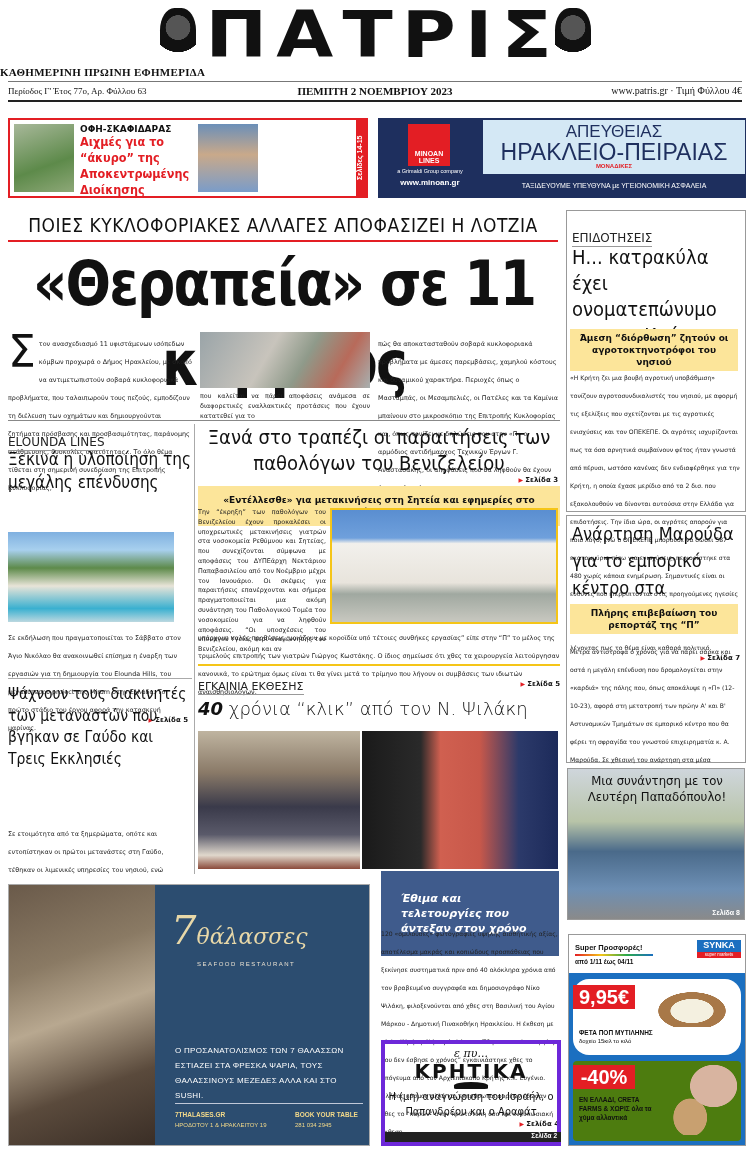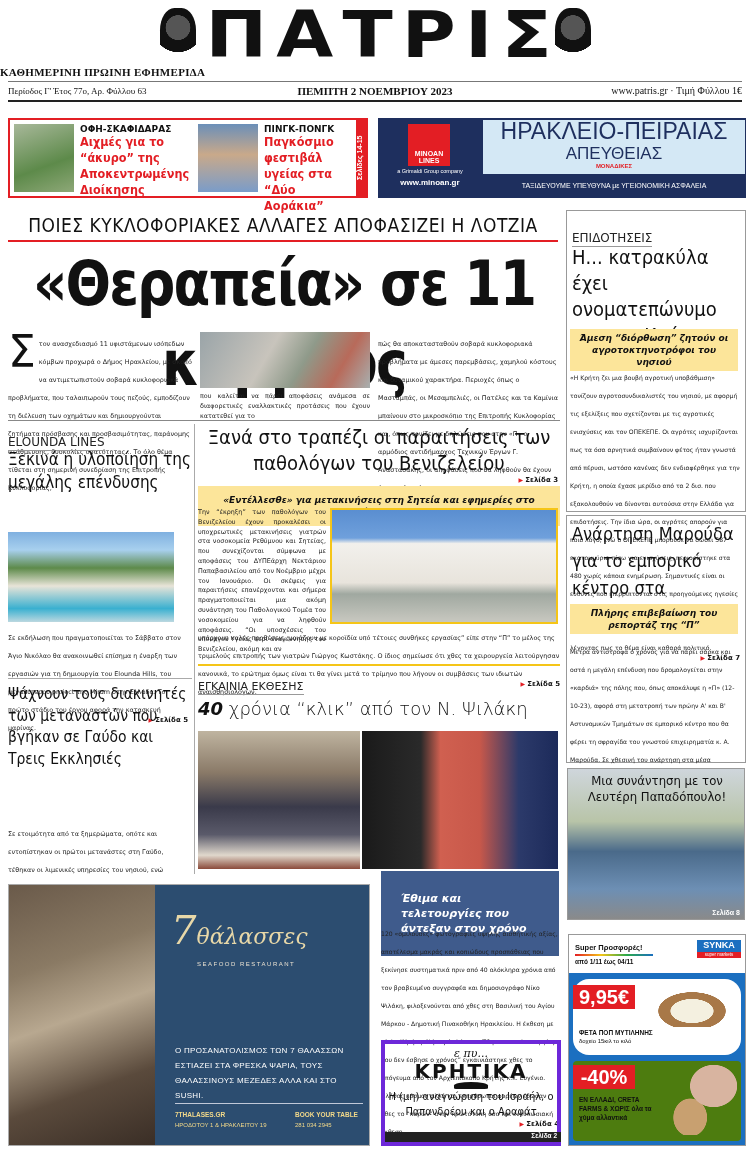--- a/index.html
+++ b/index.html
@@ -16,59 +16,55 @@
 .teaser-kicker{font-family:"DejaVu Sans",sans-serif;font-weight:bold;font-size:9px;color:#111}
 .teaser-title{font-family:"DejaVu Sans Condensed","DejaVu Sans",sans-serif;font-weight:bold;font-size:12.5px;color:#e31e24;line-height:16px}
 .side-tab{position:absolute;right:0;top:0;width:10px;height:76px;background:#e31e24;color:#fff;font-size:7px;writing-mode:vertical-rl;transform:rotate(180deg);text-align:center;font-weight:bold}
 .minoan{position:absolute;left:378px;top:118px;width:368px;height:80px;background:#1e2f5e}
 .minoan-right{position:absolute;left:105px;top:2px;width:262px;height:54px;background:#d4e8f5;text-align:center;color:#1e2f5e}
 .section-kicker{font-family:"DejaVu Sans",sans-serif;font-size:12px;color:#222;border-bottom:1px solid #999;display:inline-block;padding-bottom:1px}
 .body-text{font-family:"DejaVu Sans",sans-serif;font-size:6.4px;line-height:9.8px;color:#222;text-align:justify}
 .page-ref{font-family:"DejaVu Sans",sans-serif;font-weight:bold;font-size:7px;color:#111;float:right}
 .page-ref::before{content:"▶";color:#e31e24;font-size:6px;margin-right:2px}
 .light-head{font-family:"DejaVu Sans Condensed","DejaVu Sans",sans-serif;font-weight:300;color:#111}
-.yellow-band{background:#fce59a;text-align:center;font-family:"DejaVu Sans",sans-serif;font-weight:bold;font-style:italic;color:#111}
+.yellow-band{background:#fce59a;text-align:center;font-family:"DejaVu Sans",sans-serif;font-weight:bold;color:#111}
 .vsep{position:absolute;width:1px;background:#aaa}
 .hsep{position:absolute;height:1px;background:#aaa}
 .photo{position:absolute;overflow:hidden}
 </style>
 </head>
 <body>
 
 <div class="portrait" style="left:160px;top:8px"></div>
 <div class="masthead-title">ΠΑΤΡΙΣ</div>
 <div class="portrait" style="left:555px;top:8px"></div>
 <div class="subtitle">ΚΑΘΗΜΕΡΙΝΗ ΠΡΩΙΝΗ ΕΦΗΜΕΡΙΔΑ</div>
 <div class="rule" style="top:81px"></div>
 <div class="infoline" style="left:8px">Περίοδος Γ' Έτος 77ο, Αρ. Φύλλου 63</div>
 <div class="dateline">ΠΕΜΠΤΗ 2 ΝΟΕΜΒΡΙΟΥ 2023</div>
-<div class="infoline" style="right:8px;font-size:10px;top:85px">www.patris.gr · Τιμή Φύλλου 1€</div>
+<div class="infoline" style="right:8px;font-size:10px;top:85px">www.patris.gr · Τιμή Φύλλου 4€</div>
 <div class="rule" style="top:100px;height:2px;background:#222"></div>
 
 <div class="teaser-box">
   <div class="thumb" style="left:4px;top:4px;width:60px;height:68px;background:linear-gradient(160deg,#a8b89a,#5d8a4a 60%,#8ea878)"></div>
   <div class="abs" style="left:70px;top:4px;width:108px">
     <div class="teaser-kicker">ΟΦΗ-ΣΚΑΦΙΔΑΡΑΣ</div>
     <div class="teaser-title">Αιχμές για το “άκυρο” της Αποκεντρωμένης Διοίκησης</div>
   </div>
   <div class="thumb" style="left:188px;top:4px;width:60px;height:68px;background:linear-gradient(180deg,#6b8fb8,#c9a98a 45%,#7a9cc9)"></div>
-  <div class="abs" style="left:254px;top:4px;width:90px">
-    <div class="teaser-kicker">ΠΙΝΓΚ-ΠΟΝΓΚ</div>
-    <div class="teaser-title">Παγκόσμιο φεστιβάλ υγείας στα “Δύο Αοράκια”</div>
-  </div>
   <div class="side-tab">Σελίδες 14-15</div>
 </div>
 
 <div class="minoan">
   <div class="abs" style="left:30px;top:6px;width:42px;height:42px;background:#e31e24;color:#fff;font-size:7px;font-weight:bold;text-align:center;padding-top:26px;line-height:7px">MINOAN LINES</div>
   <div class="abs" style="left:2px;top:50px;width:100px;text-align:center;color:#fff;font-size:5.5px">a Grimaldi Group company</div>
   <div class="abs" style="left:2px;top:60px;width:100px;text-align:center;color:#fff;font-size:8px;font-weight:bold">www.minoan.gr</div>
   <div class="minoan-right">
+    <div style="font-size:17px;line-height:18px;margin-top:3px">ΑΠΕΥΘΕΙΑΣ</div>
     <div style="font-size:23px;line-height:22px;font-weight:500">ΗΡΑΚΛΕΙΟ-ΠΕΙΡΑΙΑΣ</div>
-    <div style="font-size:17px;line-height:18px;margin-top:3px">ΑΠΕΥΘΕΙΑΣ</div>
     <div style="font-size:6px;color:#e31e24;font-weight:bold;line-height:7px">ΜΟΝΑΔΙΚΕΣ</div>
   </div>
   <div class="abs" style="left:105px;top:64px;width:262px;text-align:center;color:#fff;font-size:7px">ΤΑΞΙΔΕΥΟΥΜΕ ΥΠΕΥΘΥΝΑ με ΥΓΕΙΟΝΟΜΙΚΗ ΑΣΦΑΛΕΙΑ</div>
 </div>
 
 <div class="abs" style="left:8px;top:214px;width:550px;text-align:center;font-family:'DejaVu Sans Condensed','DejaVu Sans',sans-serif;font-size:19px;letter-spacing:.5px;color:#111">ΠΟΙΕΣ ΚΥΚΛΟΦΟΡΙΑΚΕΣ ΑΛΛΑΓΕΣ ΑΠΟΦΑΣΙΖΕΙ Η ΛΟΤΖΙΑ</div>
 <div class="abs" style="left:8px;top:240px;width:550px;height:2px;background:#e31e24"></div>
 <div class="abs" style="left:8px;top:244px;width:552px;text-align:center;font-family:'DejaVu Sans Condensed','DejaVu Sans',sans-serif;font-weight:bold;font-size:62px;line-height:80px;color:#111;letter-spacing:-2px;transform:scaleX(.96)">«Θεραπεία» σε 11 κόμβους</div>
 <div class="abs" style="left:8px;top:332px;width:186px">
   <span style="float:left;font-size:44px;line-height:40px;font-family:'DejaVu Sans',sans-serif;margin-right:3px">Σ</span>

